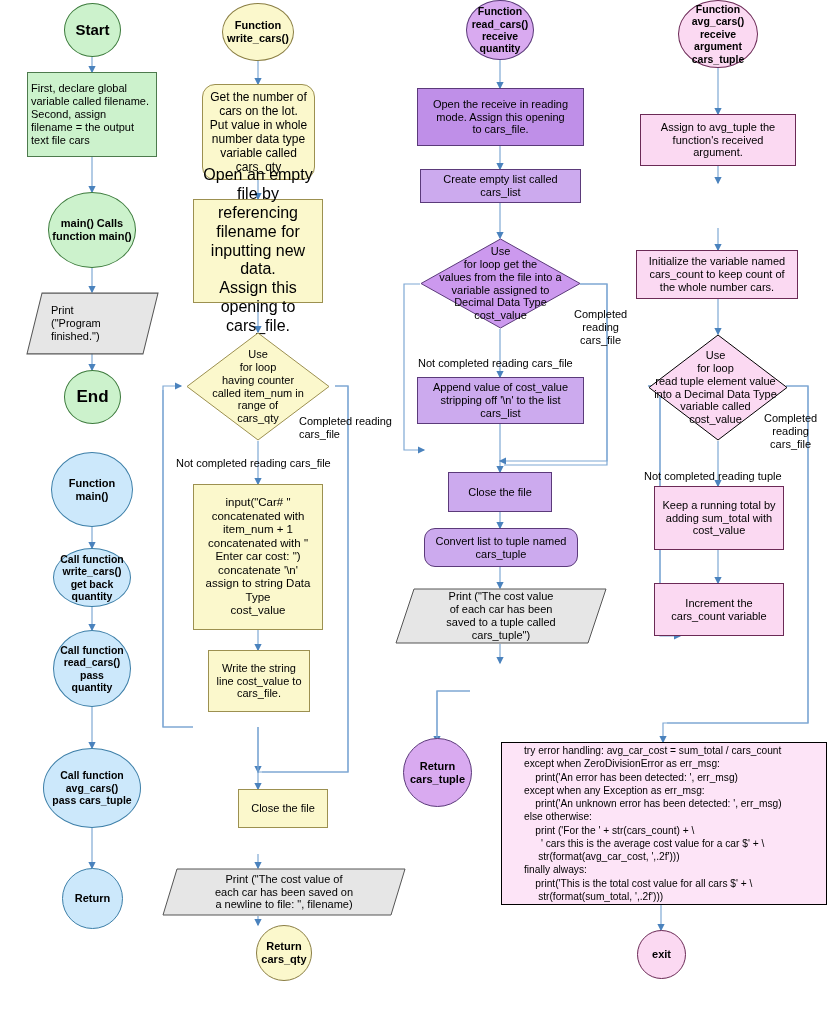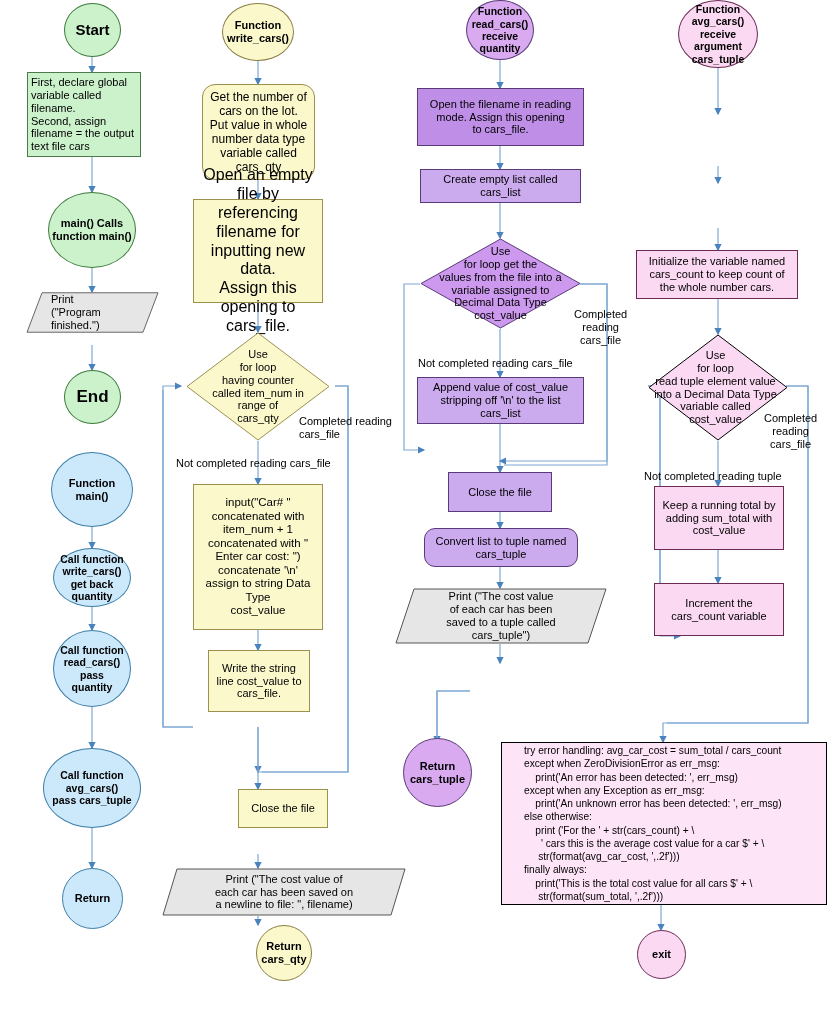--- a/index.html
+++ b/index.html
@@ -114,34 +114,34 @@
       <path d="M470,691 L437,691 L437,738"></path>
       <path d="M786,386 L808,386 L808,723 L667,723"></path>
       <path d="M648,386 L656,386"></path>
     </g>
   </svg>
 
   <div class="node ellipse green bold" style="left:64px;top:3px;width:57px;height:54px;font-size:15px;">
     <div class="txt">Start</div>
   </div>
 
-  <div class="node rect green lalign" style="left:27px;top:72px;width:114px;height:85px;font-size:11px;">
+  <div class="node rect green lalign" style="left:27px;top:72px;width:130px;height:85px;font-size:11px;">
     <div class="txt">First, declare global
 variable called filename.
 Second, assign
 filename = the output
 text file cars</div>
   </div>
 
   <div class="node ellipse green bold" style="left:48px;top:192px;width:88px;height:76px;font-size:11px;">
     <div class="txt">main() Calls
 function main()</div>
   </div>
 
-  <div class="node para lalign" style="left:26px;top:292px;width:133px;height:41px;font-size:11px;">
+  <div class="node para lalign" style="left:26px;top:292px;width:133px;height:63px;font-size:11px;">
     <svg class="pshape" viewBox="0 0 133 53" preserveAspectRatio="none">
       <polygon points="16,1 132,1 117,52 1,52" fill="#e6e6e6" stroke="#555" stroke-width="1"></polygon>
     </svg>
     <div class="txt" style="padding-left:25px;">Print
 ("Program
 finished.")</div>
   </div>
 
   <div class="node ellipse green bold" style="left:64px;top:370px;width:57px;height:54px;font-size:17px;">
     <div class="txt">End</div>
@@ -252,21 +252,21 @@
   </div>
 
   <div class="node ellipse purple bold" style="left:466px;top:0px;width:68px;height:60px;font-size:10.5px;">
     <div class="txt">Function
 read_cars()
 receive
 quantity</div>
   </div>
 
   <div class="node rect purpled" style="left:417px;top:88px;width:167px;height:58px;font-size:11px;">
-    <div class="txt">Open the filename in reading
+    <div class="txt">Open the receive in reading
 mode.  Assign this opening
 to cars_file.</div>
   </div>
 
   <div class="node rect purple" style="left:420px;top:169px;width:161px;height:34px;font-size:11px;">
     <div class="txt">Create empty list called
 cars_list</div>
   </div>
 
   <div class="node diamond" style="left:420px;top:238px;width:161px;height:91px;font-size:11px;">
@@ -319,20 +319,25 @@
   </div>
 
   <div class="node ellipse pink bold" style="left:678px;top:0px;width:80px;height:68px;font-size:10.5px;">
     <div class="txt">Function
 avg_cars()
 receive
 argument
 cars_tuple</div>
   </div>
 
+  <div class="node rect pink" style="left:640px;top:114px;width:156px;height:52px;font-size:11px;">
+    <div class="txt">Assign to avg_tuple the
+function's received
+argument.</div>
+  </div>
 
 
   <div class="node rect pink" style="left:636px;top:250px;width:162px;height:49px;font-size:11px;">
     <div class="txt">Initialize the variable named
 cars_count to keep count of
 the whole number cars.</div>
   </div>
 
   <div class="node diamond" style="left:648px;top:334px;width:140px;height:107px;font-size:11px;">
     <svg class="dshape" viewBox="0 0 140 107" preserveAspectRatio="none">

